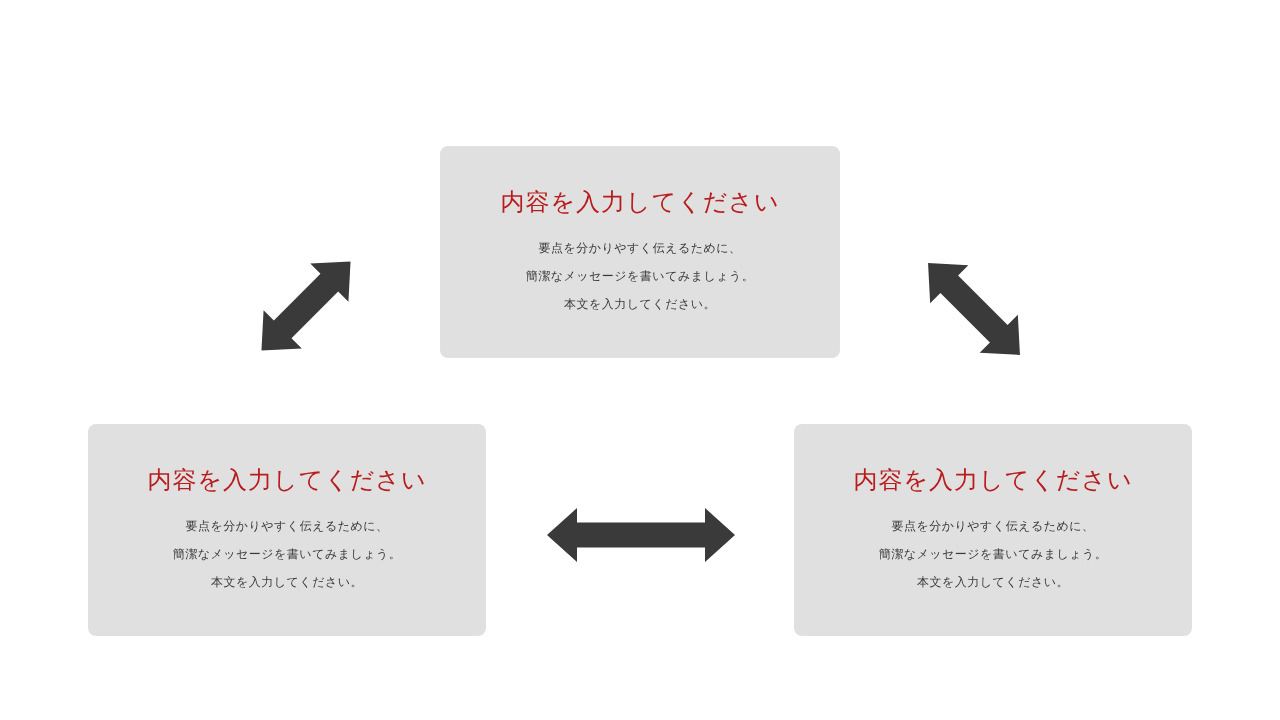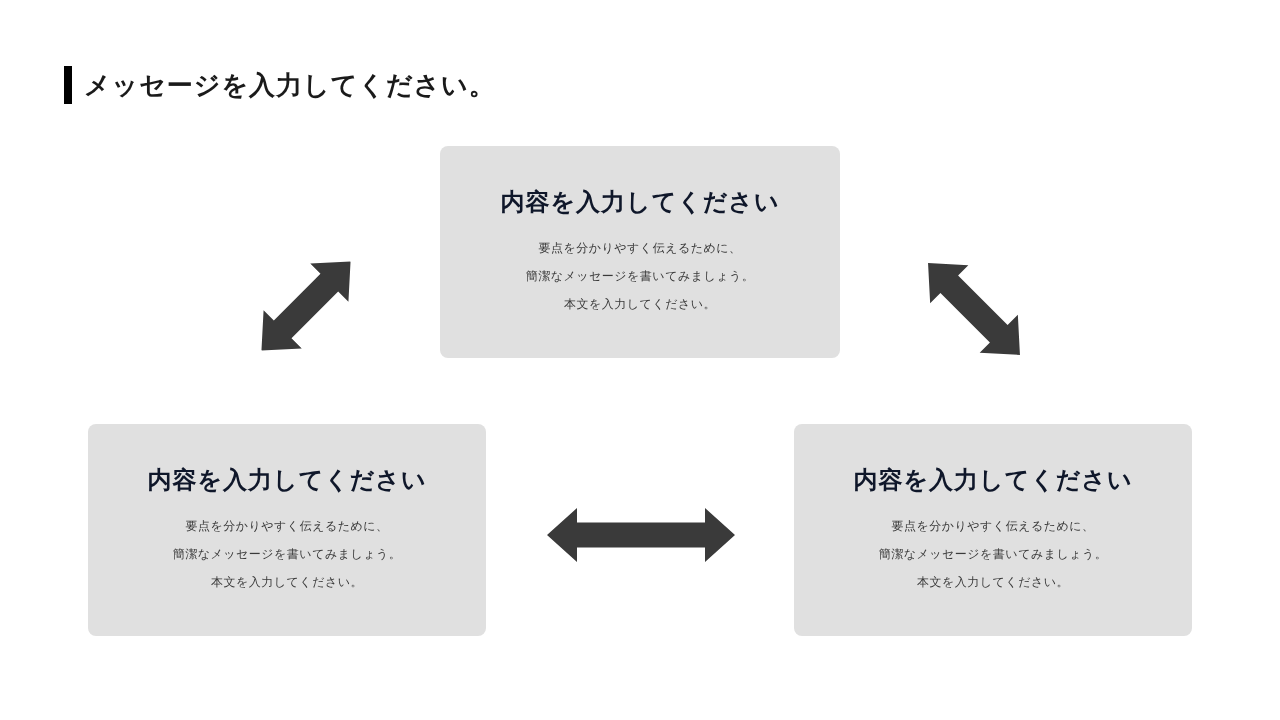--- a/index.html
+++ b/index.html
@@ -50,22 +50,22 @@
     flex-direction: column;
     align-items: center;
     justify-content: center;
     text-align: center;
   }
   .card-top   { left: 440px; top: 146px; }
   .card-bl    { left: 88px;  top: 424px; width: 398px; }
   .card-br    { left: 794px; top: 424px; width: 398px; }
   .card-heading {
     font-size: 24px;
-    font-weight: 700;
-    color: #0f172a;
+    font-weight: 400;
+    color: #b91c1c;
     letter-spacing: 1px;
     margin-bottom: 16px;
   }
   .card-body {
     font-size: 12px;
     line-height: 28px;
     color: #3a3a3a;
     letter-spacing: 0.5px;
   }
 
@@ -74,24 +74,20 @@
   .arrow svg { display: block; }
   .arrow-left  { left: 243px; top: 278px; transform: rotate(-45deg); }
   .arrow-right { left: 909px; top: 281px; transform: rotate(45deg); }
   .arrow-h     { left: 547px; top: 507px; }
 </style>
 </head>
 <body>
 
 <div class="canvas">
 
-  <div class="title-block">
-    <span class="accent-bar"></span>
-    <div class="slide-title">メッセージを入力してください。</div>
-  </div>
 
   <div class="card card-top">
     <div class="card-heading">内容を入力してください</div>
     <div class="card-body">
       <div>要点を分かりやすく伝えるために、</div>
       <div>簡潔なメッセージを書いてみましょう。</div>
       <div>本文を入力してください。</div>
     </div>
   </div>
 

